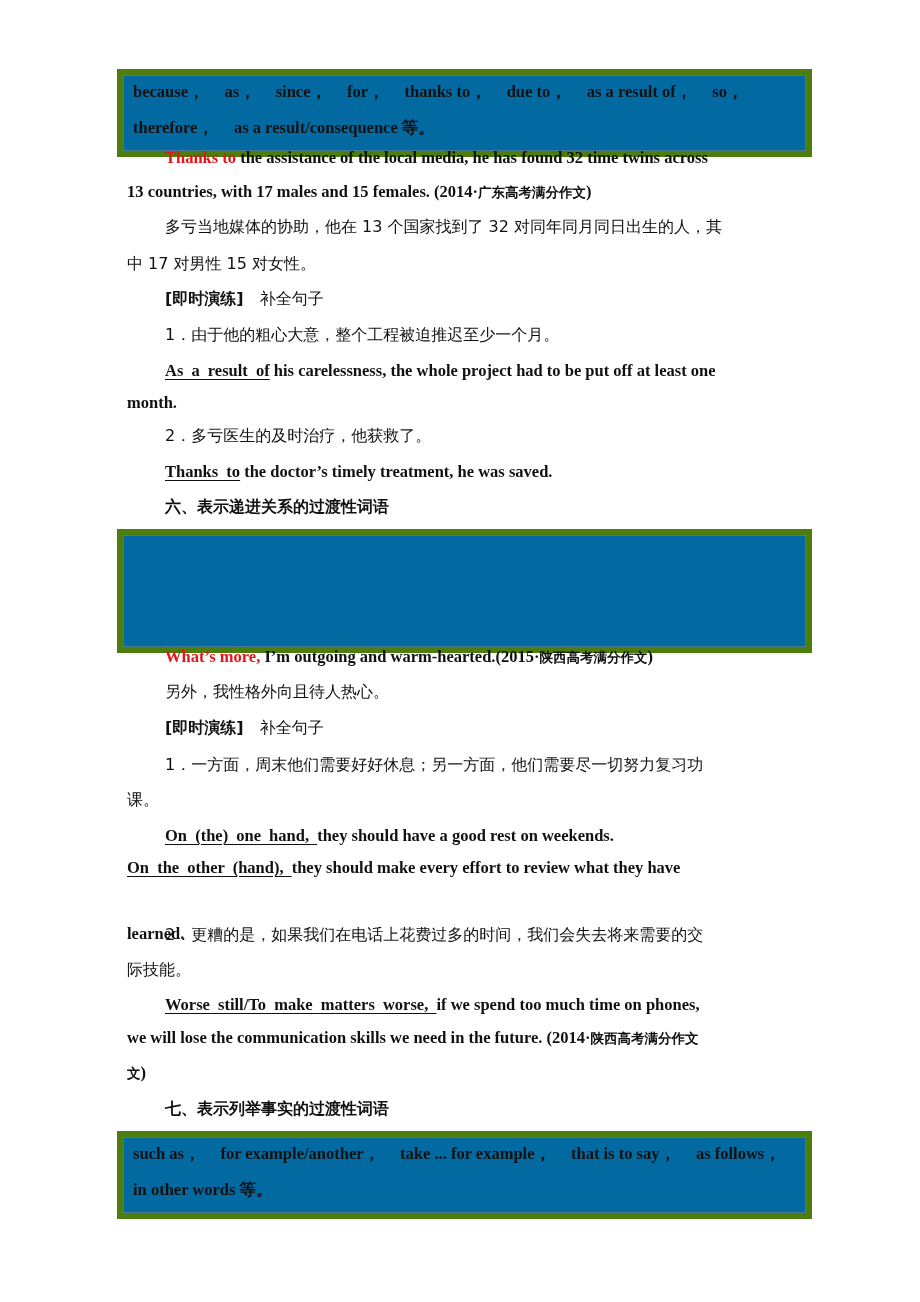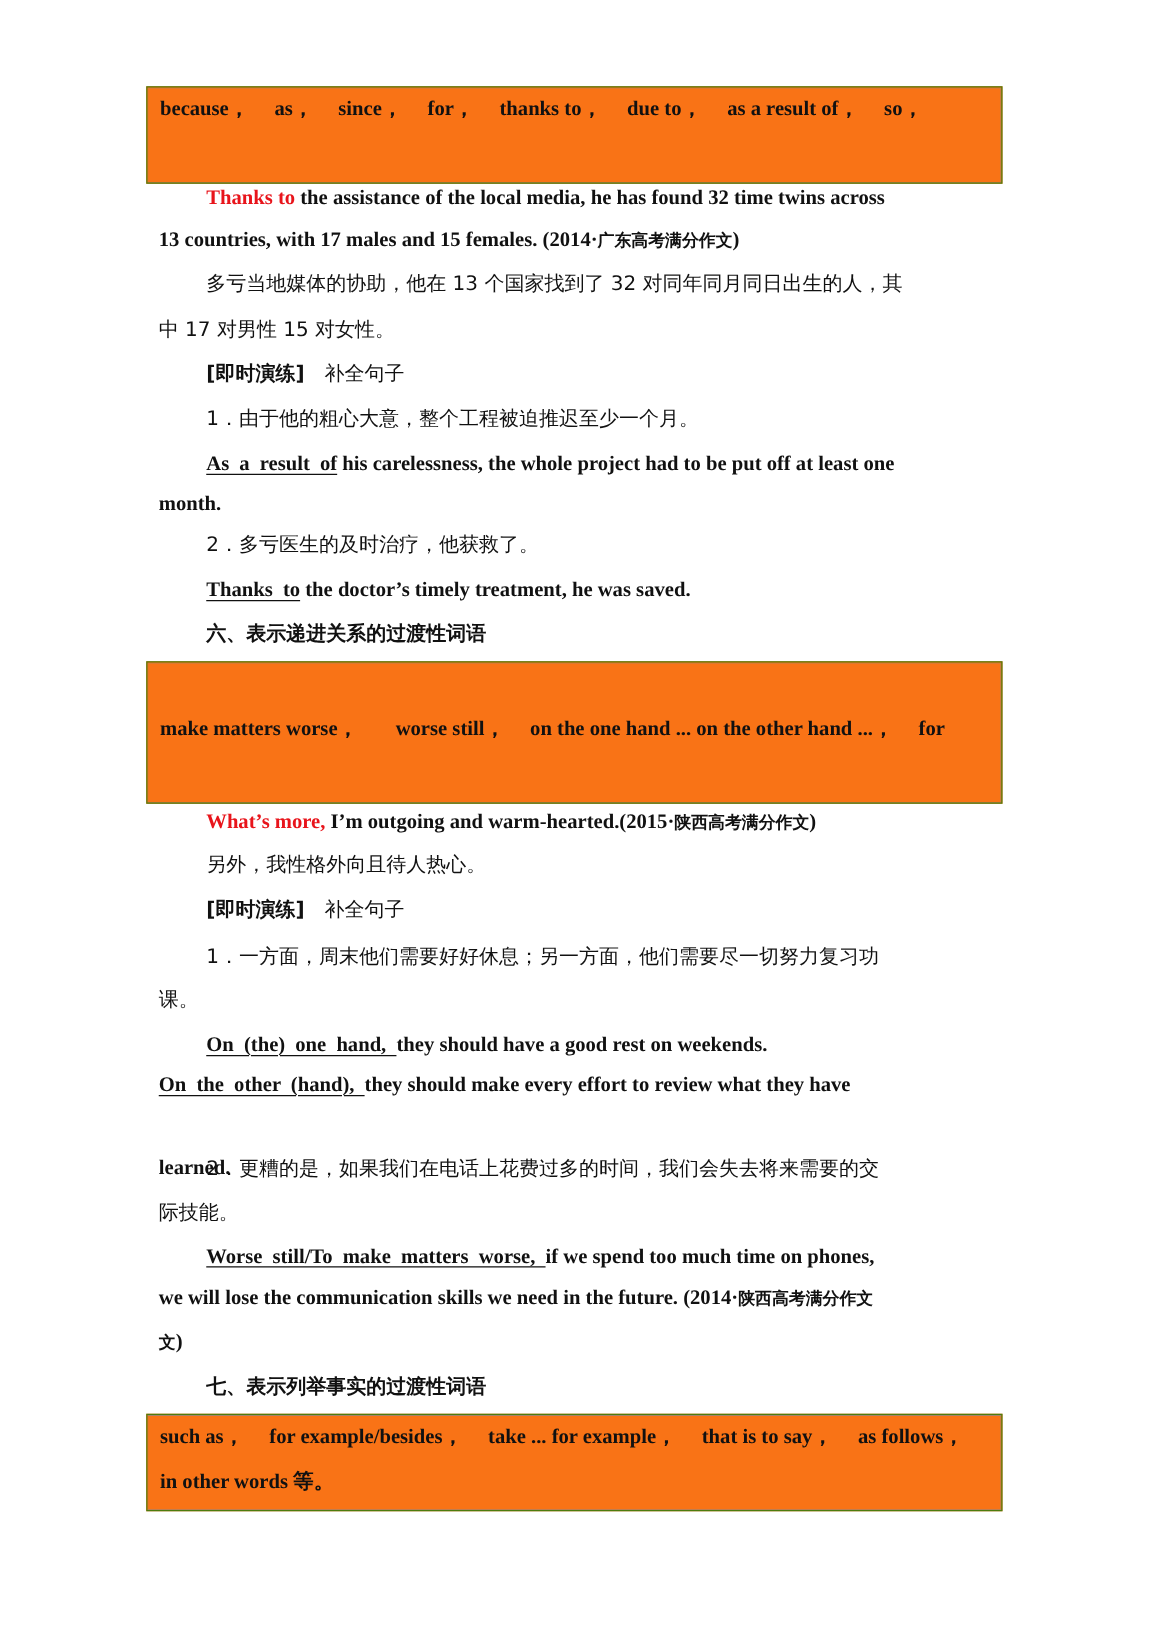--- a/index.html
+++ b/index.html
@@ -39,40 +39,43 @@
     }
     .red { color: #e8141b; }
     .ul {
       text-decoration: underline;
       text-underline-offset: 3px;
       text-decoration-thickness: 1px;
       word-spacing: 4px;
     }
     .box {
       position: absolute;
-      border: 1px solid #4d7c0f;
+      border: 6px solid #4d7c0f;
       box-shadow: inset 0 0 0 0.5px #888;
-      background: #f97316;
+      background: #0369a1;
     }
     .box-line {
       position: absolute;
       left: 10px;
       white-space: nowrap;
       font-size: 16.5px;
       font-weight: bold;
       line-height: 22px;
     }
     .box-line .t { margin-right: 20px; }
   </style>
 </head>
 <body>
 
 <div class="box" style="left:117px; top:69px; width:683px; height:76px;">
   <div class="box-line" style="top:6px; word-spacing:0;">
     <span class="t">because，</span><span class="t">as，</span><span class="t">since，</span><span class="t">for，</span><span class="t">thanks to，</span><span class="t">due to，</span><span class="t">as a result of，</span><span class="t">so，</span>
+  </div>
+  <div class="box-line" style="top:42px;">
+    <span class="t">therefore，</span><span>as a result/consequence 等。</span>
   </div>
 </div>
 
 <div class="line" style="left:165px; top:147px;">
   <span class="red">Thanks to</span><span> the assistance of the local media, he has found 32 time twins across</span>
 </div>
 <div class="line" style="left:127px; top:181px;">
   <span>13 countries, with 17 males and 15 females. (2014·</span><span class="src">广东高考满分作文</span><span>)</span>
 </div>
 <div class="line zh" style="left:165px; top:216px;">多亏当地媒体的协助，他在 13 个国家找到了 32 对同年同月同日出生的人，其</div>
@@ -87,23 +90,20 @@
 </div>
 <div class="line" style="left:127px; top:392px;">month.</div>
 <div class="line zh" style="left:165px; top:425px;">2．多亏医生的及时治疗，他获救了。</div>
 <div class="line" style="left:165px; top:461px;">
   <span class="ul">Thanks  to</span><span> the doctor’s timely treatment, he was saved.</span>
 </div>
 
 <div class="line zh-bold" style="left:165px; top:496px;">六、表示递进关系的过渡性词语</div>
 
 <div class="box" style="left:117px; top:529px; width:683px; height:112px;">
-  <div class="box-line" style="top:42px;">
-    <span class="t" style="margin-right:30px;">make matters worse，</span><span class="t">worse still，</span><span class="t">on the one hand ... on the other hand ...，</span><span>for</span>
-  </div>
 </div>
 
 <div class="line" style="left:165px; top:646px;">
   <span class="red">What’s more,</span><span> I’m outgoing and warm-hearted.(2015·</span><span class="src">陕西高考满分作文</span><span>)</span>
 </div>
 <div class="line zh" style="left:165px; top:681px;">另外，我性格外向且待人热心。</div>
 
 <div class="line" style="left:165px; top:717px;">
   <span class="zh-bold">[即时演练]</span><span style="display:inline-block; width:16px;"></span><span class="zh">补全句子</span>
 </div>
@@ -125,18 +125,18 @@
   <span>we will lose the communication skills we need in the future. (2014·</span><span class="src">陕西高考满分作文</span>
 </div>
 <div class="line" style="left:127px; top:1062px;">
   <span class="src">文</span><span>)</span>
 </div>
 
 <div class="line zh-bold" style="left:165px; top:1098px;">七、表示列举事实的过渡性词语</div>
 
 <div class="box" style="left:117px; top:1131px; width:683px; height:76px;">
   <div class="box-line" style="top:6px;">
-    <span class="t">such as，</span><span class="t">for example/besides，</span><span class="t">take ... for example，</span><span class="t">that is to say，</span><span>as follows，</span>
+    <span class="t">such as，</span><span class="t">for example/another，</span><span class="t">take ... for example，</span><span class="t">that is to say，</span><span>as follows，</span>
   </div>
   <div class="box-line" style="top:42px;">
     <span>in other words 等。</span>
   </div>
 </div>
 
 </body></html>

